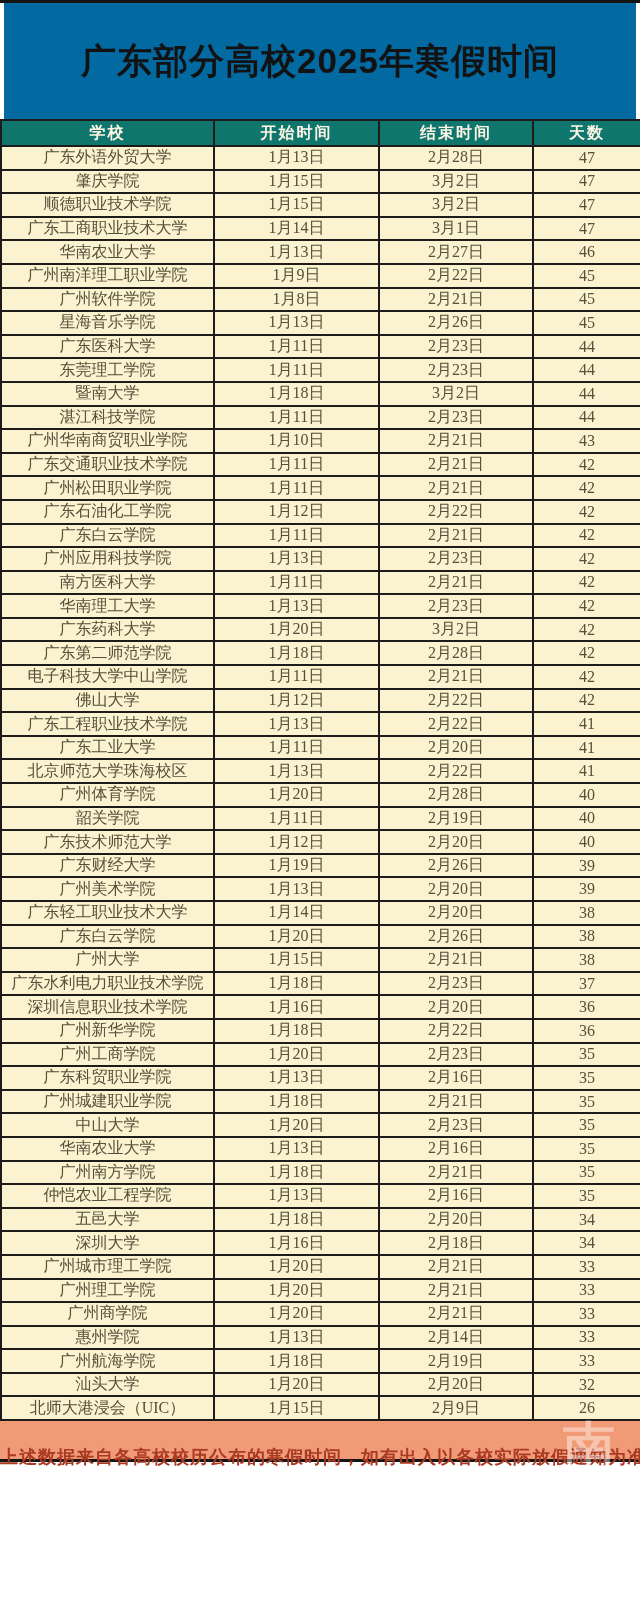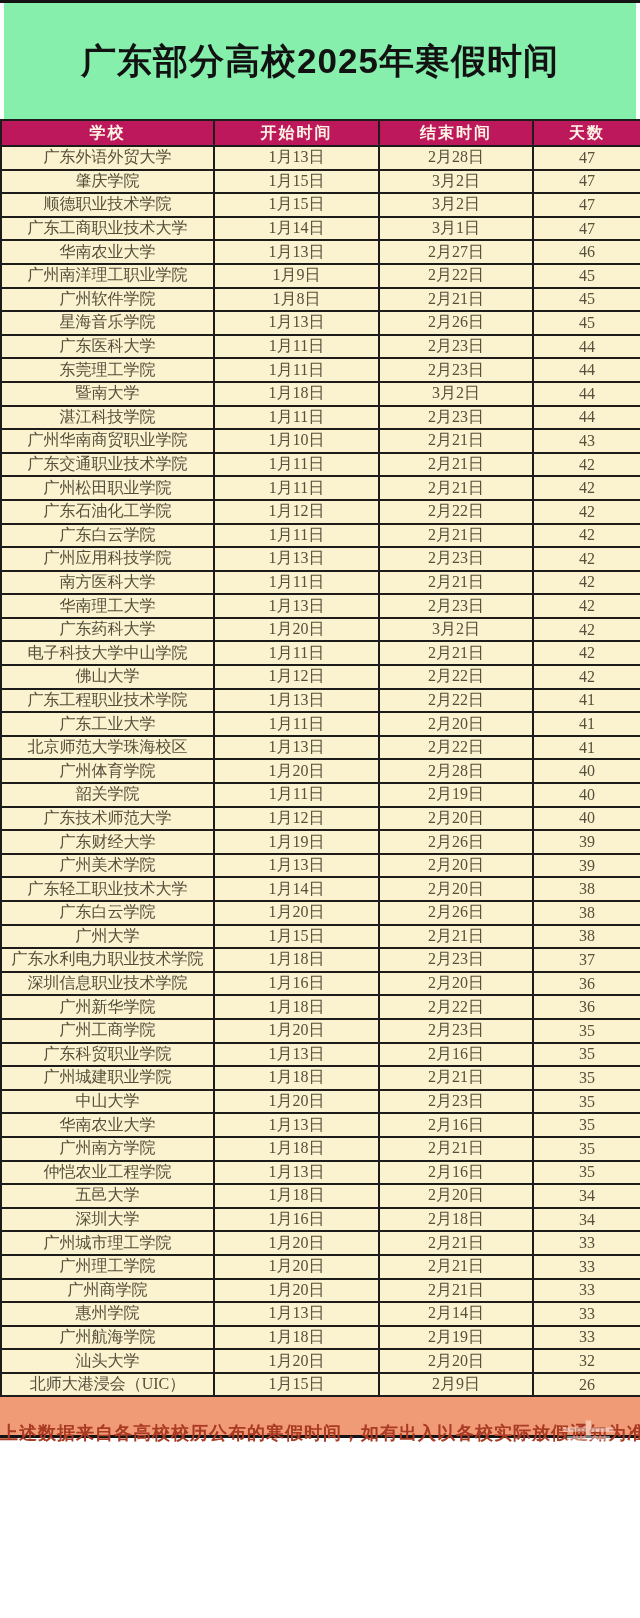--- a/index.html
+++ b/index.html
@@ -13,21 +13,21 @@
     overflow: hidden;
     font-family: "Liberation Serif", serif;
   }
   .top-line {
     height: 3px;
     background: #141414;
   }
   .banner {
     height: 116px;
     margin: 0 4px;
-    background: #86efac;
+    background: #0369a1;
     display: flex;
     align-items: center;
     justify-content: center;
   }
   .banner h1 {
     font-family: "Liberation Sans", sans-serif;
     font-size: 35px;
     font-weight: 700;
     color: #121212;
     letter-spacing: 1px;
@@ -44,21 +44,21 @@
   table.holiday col.c-days   { width: 108px; }
   table.holiday th, table.holiday td {
     border: 2px solid #1d1c1a;
     text-align: center;
     vertical-align: middle;
     overflow: hidden;
     white-space: nowrap;
   }
   table.holiday th {
     height: 26px;
-    background: #be185d;
+    background: #0f766e;
     color: #FEF5E4;
     font-size: 16px;
     font-weight: 700;
     letter-spacing: 2px;
   }
   table.holiday td {
     height: 23.6px;
     background: #FBF2CF;
     color: #564F3B;
     font-size: 16px;
@@ -237,20 +237,26 @@
           <td>2月23日</td>
           <td>42</td>
         </tr>
         <tr>
           <td>广东药科大学</td>
           <td>1月20日</td>
           <td>3月2日</td>
           <td>42</td>
         </tr>
         <tr>
+          <td>广东第二师范学院</td>
+          <td>1月18日</td>
+          <td>2月28日</td>
+          <td>42</td>
+        </tr>
+        <tr>
           <td>电子科技大学中山学院</td>
           <td>1月11日</td>
           <td>2月21日</td>
           <td>42</td>
         </tr>
         <tr>
           <td>佛山大学</td>
           <td>1月12日</td>
           <td>2月22日</td>
           <td>42</td>

